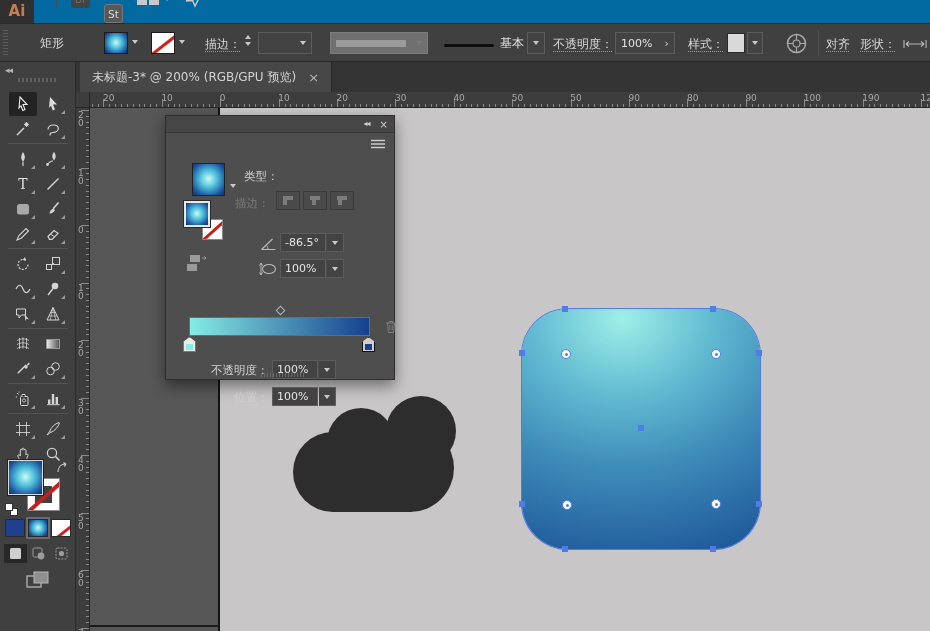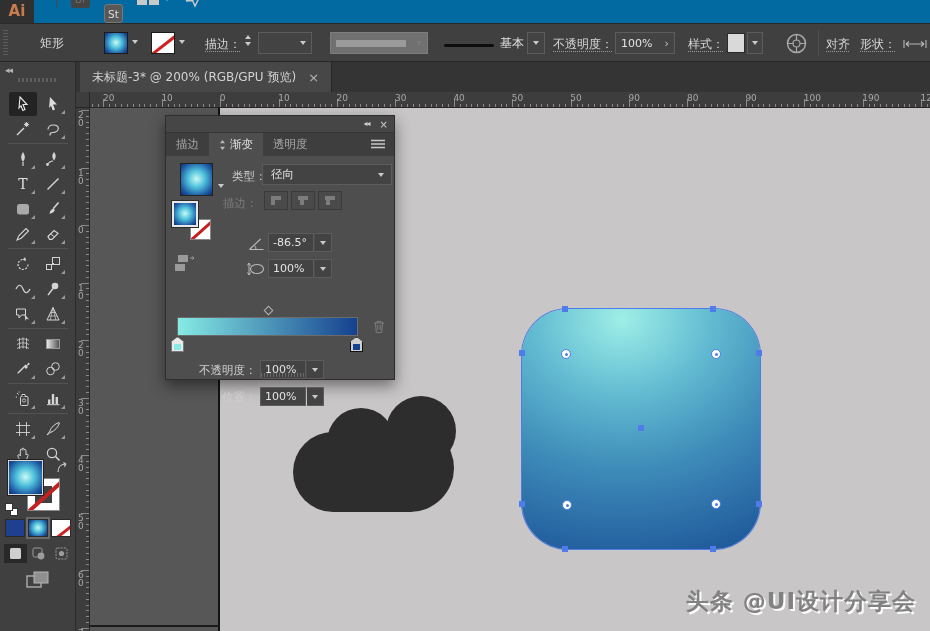--- a/index.html
+++ b/index.html
@@ -83,21 +83,21 @@
   .watermark { position:absolute; right:14px; top:478px; font-size:23px; font-weight:bold; color:#818181; text-shadow:2px 2px 0 rgba(255,255,255,.95); letter-spacing:1px; }
 
   
   .gpanel { position:absolute; left:165px; top:115px; width:230px; height:265px; background:#4e4e4e; border:1px solid #2e2e2e; box-shadow:0 6px 14px rgba(0,0,0,.45); z-index:50; font-size:11.5px; }
   .gp-title { position:absolute; left:0; top:0; width:100%; height:17px; background:#464646; border-bottom:1px solid #353535; }
   .gp-title .btns { position:absolute; right:6px; top:3px; display:flex; gap:10px; color:#cfcfcf; font-size:10px; }
   .gp-tabs { position:absolute; left:0; top:17px; width:100%; height:23px; background:#3e3e3e; display:flex; align-items:stretch; }
   .gp-tab { padding:0 10px; display:flex; align-items:center; gap:4px; color:#a9a9a9; }
   .gp-tab.active { background:#4e4e4e; color:#e4e4e4; }
   .gp-menu { position:absolute; right:8px; top:22px; }
-  .gp-body { position:absolute; left:0; top:40px; width:100%; height:225px; }
+  .gp-body { position:absolute; left:12px; top:40px; width:100%; height:225px; }
   .gthumb { position:absolute; left:14px; top:7px; width:33px; height:33px; border:1px solid #232323; }
   .gthumb-arrow { position:absolute; left:52px; top:28px; }
   .gp-label { position:absolute; color:#cfcfcf; }
   .gp-label.dim { color:#7d7d7d; }
   .gp-select { position:absolute; left:96px; top:8px; width:130px; height:21px; background:#434343; border:1px solid #5c5c5c; display:flex; align-items:center; padding:0 8px; color:#e3e3e3; }
   .gp-select .chev { position:absolute; right:7px; }
   .gstroke-btn { position:absolute; top:35px; width:24px; height:19px; background:#4a4a4a; border:1px solid #3a3a3a; display:flex; align-items:center; justify-content:center; }
   .swatch-pair-fill { position:absolute; left:6px; top:45px; width:26px; height:26px; border:2px solid #e8e8e8; outline:1px solid #2a2a2a; z-index:2; }
   .swatch-pair-none { position:absolute; left:24px; top:63px; width:21px; height:21px; background:#fff; border:1px solid #888; overflow:hidden; z-index:1; }
   .swatch-pair-none::after { content:""; position:absolute; left:-4px; top:8px; width:32px; height:3px; background:#c32020; transform:rotate(-42deg); }
@@ -718,56 +718,37 @@
   <div class="anchor" style="left:666px;top:393px"></div>
   <div class="anchor" style="left:472px;top:438px"></div>
   <div class="anchor" style="left:620px;top:438px"></div>
   <div class="anchor" style="left:548px;top:317px"></div>
 
   <div class="corner-widget" style="left:471px;top:241px"></div>
   <div class="corner-widget" style="left:621px;top:241px"></div>
   <div class="corner-widget" style="left:472px;top:392px"></div>
   <div class="corner-widget" style="left:621px;top:391px"></div>
 
-  <div class="watermark">头条 @UI设计分享会</div>
 </div>
 
 <div class="gpanel">
   <div class="gp-title">
     <div class="btns">
       <span style="font-size:8px;letter-spacing:-1px">◂◂</span>
       <span>×</span>
     </div>
   </div>
-  <div class="gp-tabs">
-    <div class="gp-tab">
-        <span>描边</span>
-      </div>
-    <div class="gp-tab active">
-      <svg width="7" height="12">
-          <path d="M3.5 1 L6 4.2 H1 Z M3.5 11 L1 7.8 H6 Z" fill="#b9b9b9"></path>
-        </svg>
-      <span>渐变</span>
-    </div>
-    <div class="gp-tab">
-        <span>透明度</span>
-      </div>
-  </div>
   <svg class="gp-menu" width="16" height="12">
       <path d="M1 2.5h14M1 6h14M1 9.5h14" stroke="#c9c9c9" stroke-width="1.5"></path>
     </svg>
 
   <div class="gp-body">
     <div class="gthumb radial-fill" style="background: radial-gradient(circle at 50% 48%, rgb(200, 251, 242) 0%, rgb(79, 192, 220) 38%, rgb(28, 85, 160) 78%, rgb(13, 47, 110) 100%);"></div>
     <span class="chev gthumb-arrow"></span>
     <span class="gp-label" style="left:66px;top:13px">类型：</span>
-    <div class="gp-select">
-      <span>径向</span>
-      <span class="chev"></span>
-    </div>
 
     <span class="gp-label dim" style="left:57px;top:40px">描边：</span>
     <div class="gstroke-btn" style="left:98px">
         <svg width="12" height="11">
           <path d="M1 1h10v4H5v5H1Z" fill="#7c7c7c"></path>
         </svg>
       </div>
     <div class="gstroke-btn" style="left:125px">
         <svg width="12" height="11">
           <path d="M1 1h10v4H7v5H3V5H1Z" fill="#7c7c7c"></path>

